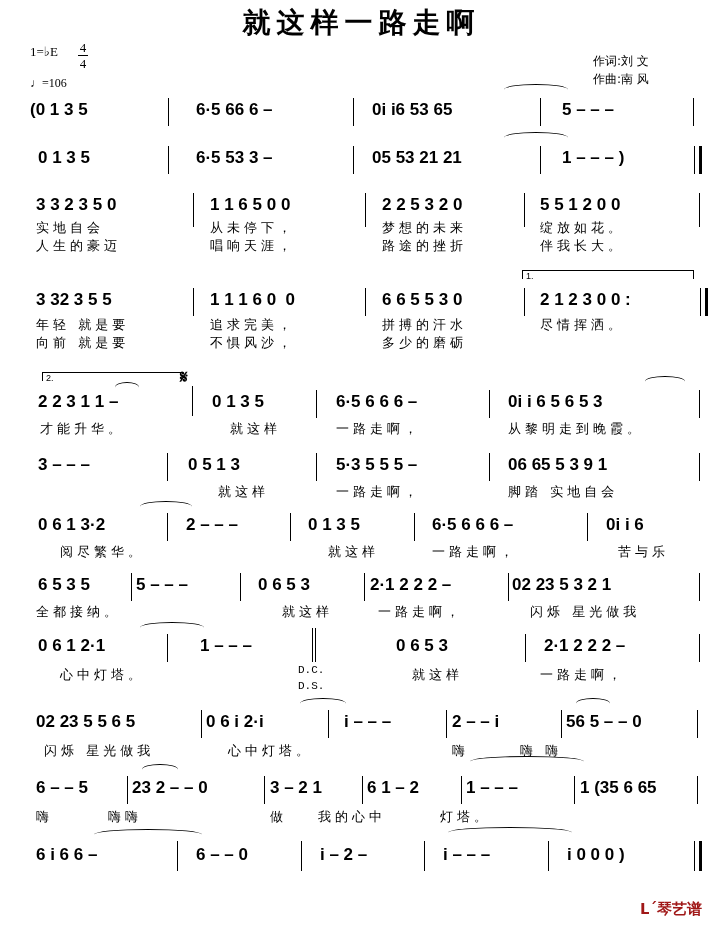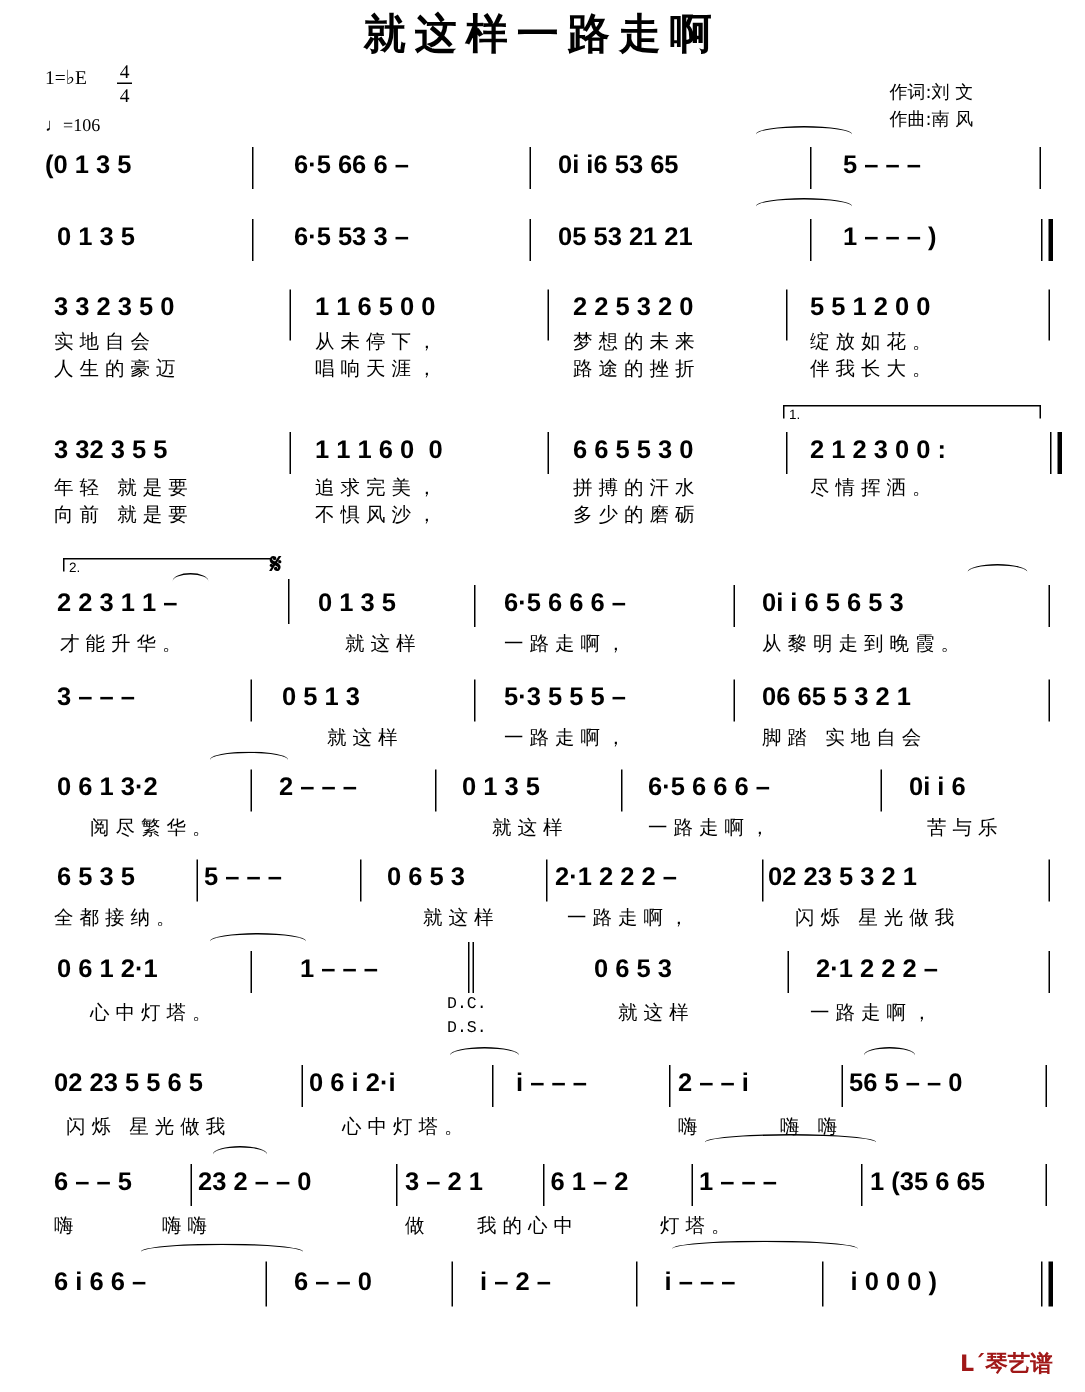--- a/index.html
+++ b/index.html
@@ -120,21 +120,21 @@
   <div class="slur" style="left:645px;top:-16px;width:40px"></div>
 </div>
 
 <div class="row" style="top:455px">
   <span class="notes" style="left:38px">3 – – –</span>
   <div class="bar" style="left:167px;top:-2px;height:28px"></div>
   <span class="notes" style="left:188px">0 5 1 3</span>
   <div class="bar" style="left:316px;top:-2px;height:28px"></div>
   <span class="notes" style="left:336px">5·3 5 5 5 –</span>
   <div class="bar" style="left:489px;top:-2px;height:28px"></div>
-  <span class="notes" style="left:508px">06 65 5 3 2 1</span>
+  <span class="notes" style="left:508px">06 65 5 3 9 1</span>
   <div class="bar" style="left:699px;top:-2px;height:28px"></div>
   <span class="lyric" style="left:218px;top:28px">就这样</span>
   <span class="lyric" style="left:336px;top:28px">一路走啊，</span>
   <span class="lyric" style="left:508px;top:28px">脚踏 实地自会</span>
 </div>
 
 <div class="row" style="top:515px">
   <span class="notes" style="left:38px">0 6 1 3·2</span>
   <div class="bar" style="left:167px;top:-2px;height:28px"></div>
   <span class="notes" style="left:186px">2 – – –</span>

